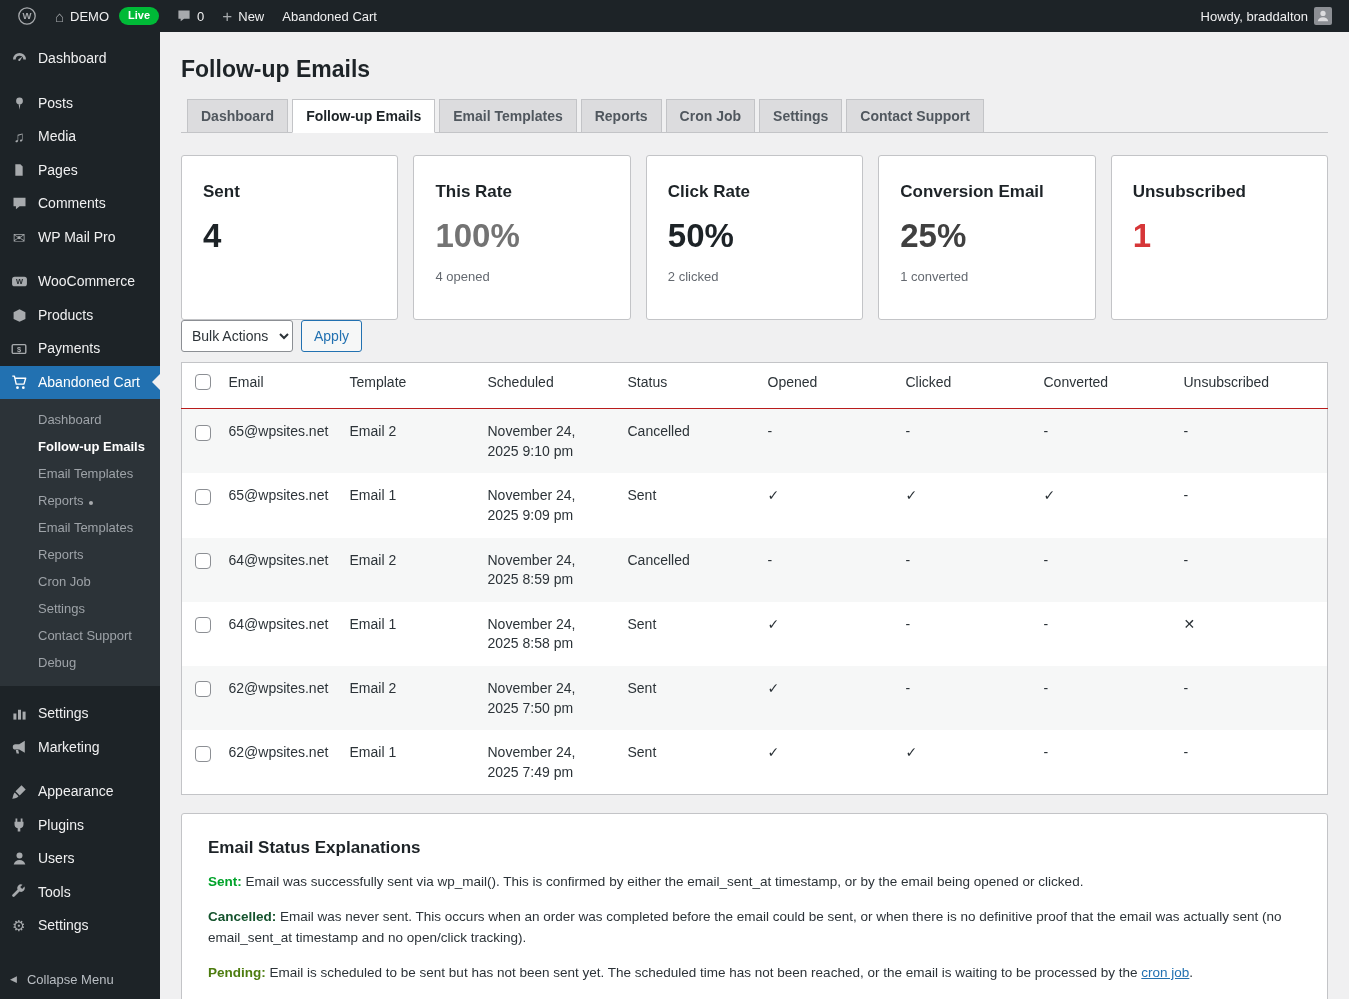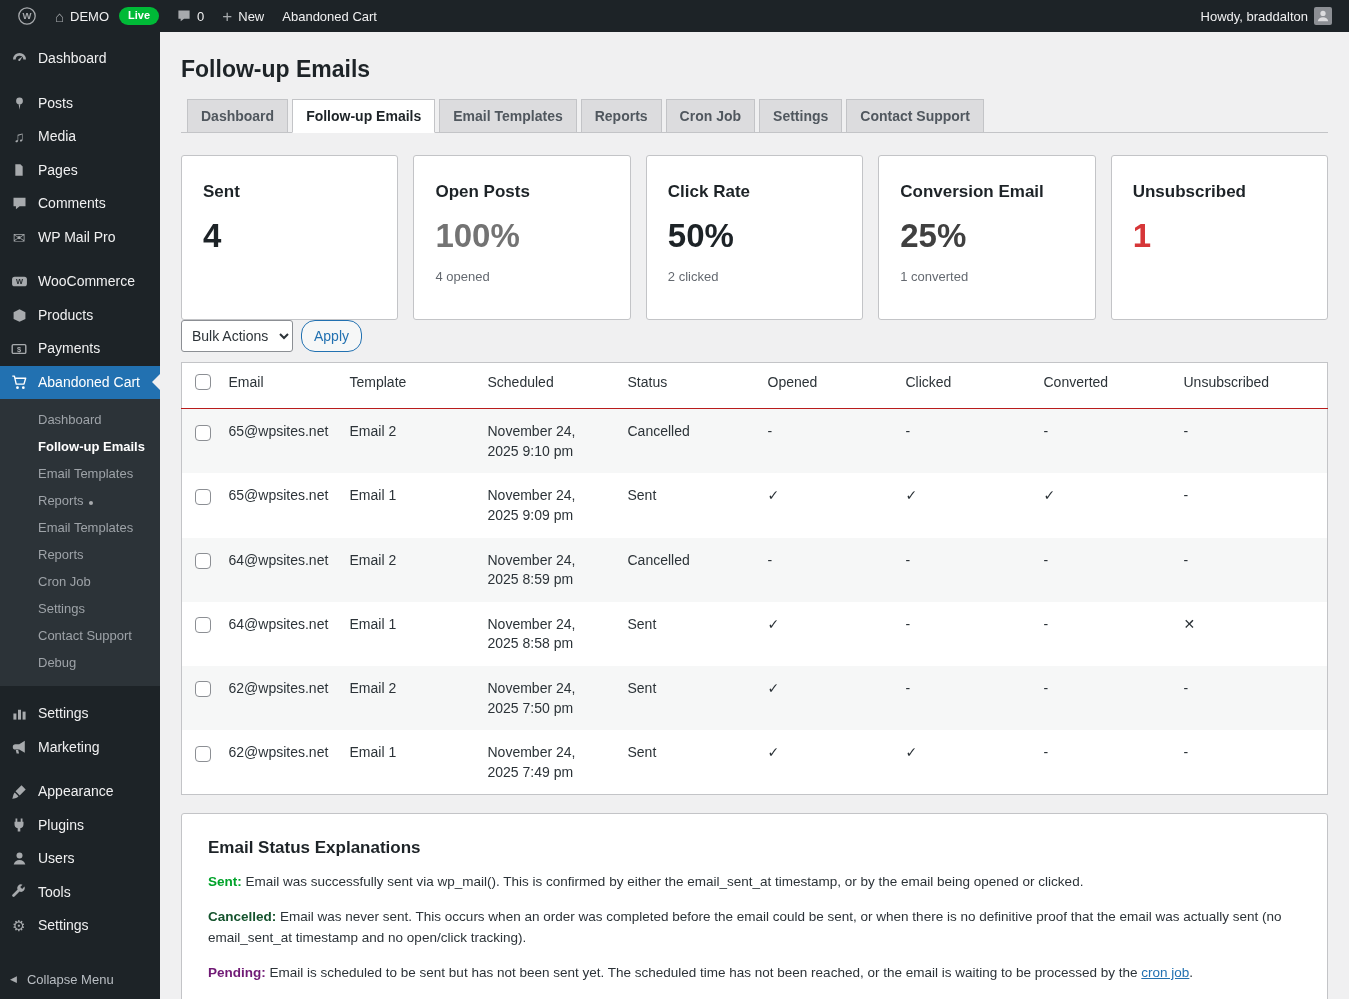--- a/index.html
+++ b/index.html
@@ -45,21 +45,21 @@
   .nav-tab.active{background:#fff;color:#1d2327;border-bottom-color:#fff}
 
   .stats{display:flex;gap:15px;margin-top:22px}
   .stat-card{flex:1;background:#fff;border:1px solid #c3c4c7;border-radius:3px;padding:26px 21px;height:165px}
   .stat-label{font-size:17px;font-weight:700;color:#1d2327}
   .stat-value{font-size:33px;font-weight:700;margin-top:15px}
   .stat-sub{margin-top:14px;color:#646970;font-size:13px}
 
   .bulk-row{display:flex;gap:8px;align-items:center}
   .bulk-select{height:32px;border:1px solid #8c8f94;border-radius:3px;background:#fff;font-size:14px;padding:0 6px;color:#2c3338;font-family:inherit;cursor:pointer}
-  .apply-btn{height:32px;padding:0 12px;border:1px solid #2271b1;color:#2271b1;background:#f6f7f7;border-radius:14px;font-size:14px;cursor:pointer;font-family:inherit}
+  .apply-btn{height:32px;padding:0 12px;border:1px solid #2271b1;color:#2271b1;background:#f6f7f7;border-radius:3px;font-size:14px;cursor:pointer;font-family:inherit}
 
   .list-table{width:100%;border-collapse:collapse;background:#fff;border:1px solid #c3c4c7;margin-top:10px;font-size:14px;table-layout:fixed}
   .list-table th{text-align:left;font-weight:400;padding:10px 10px 18px;color:#2c3338;border-bottom:1px solid #b91c1c;background:#fff}
   .list-table td{padding:13px 10px 12px;vertical-align:top;color:#2c3338;line-height:1.4}
   .list-table tr.striped{background:#f6f7f7}
   .cb-col{width:37px;padding-left:13px !important}
   .cb{appearance:none;-webkit-appearance:none;width:16px;height:16px;border:1px solid #8c8f94;border-radius:4px;background:#fff;cursor:pointer;display:inline-block;vertical-align:middle}
   .sched{display:inline-block;max-width:100px}
   .status-sent{color:#00a32a}
   .status-cancelled{color:#a7aaad}
@@ -332,21 +332,21 @@
         <div class="nav-tab">Contact Support</div>
       </div>
 
     <div class="stats">
         <div class="stat-card">
     <div class="stat-label">Sent</div>
     <div class="stat-value" style="color: rgb(29, 35, 39);">4</div>
 
   </div>
         <div class="stat-card">
-    <div class="stat-label">Open Posts</div>
+    <div class="stat-label">This Rate</div>
     <div class="stat-value" style="color: #737373;">100%</div>
     <div class="stat-sub">4 opened</div>
   </div>
         <div class="stat-card">
     <div class="stat-label">Click Rate</div>
     <div class="stat-value" style="color: rgb(29, 35, 39);">50%</div>
     <div class="stat-sub">2 clicked</div>
   </div>
         <div class="stat-card">
     <div class="stat-label">Conversion Email</div>
@@ -465,19 +465,19 @@
     <div class="explain-card">
       <div class="explain-title">Email Status Explanations</div>
       <div>
           <p class="explain-p">
     <span class="explain-term" style="color: rgb(0, 163, 42);">Sent:</span> <span class="explain-text">Email was successfully sent via wp_mail(). This is confirmed by either the email_sent_at timestamp, or by the email being opened or clicked.</span>
   </p>
           <p class="explain-p">
     <span class="explain-term" style="color: #14532d;">Cancelled:</span> <span class="explain-text">Email was never sent. This occurs when an order was completed before the email could be sent, or when there is no definitive proof that the email was actually sent (no email_sent_at timestamp and no open/click tracking).</span>
   </p>
           <p class="explain-p">
-    <span class="explain-term" style="color: #701a75;">Pending:</span> <span class="explain-text">Email is scheduled to be sent but has not been sent yet. The scheduled time has not been reached, or the email is waiting to be processed by the </span><a class="link">cron job</a><span class="explain-after">.</span>
+    <span class="explain-term" style="color: #4d7c0f;">Pending:</span> <span class="explain-text">Email is scheduled to be sent but has not been sent yet. The scheduled time has not been reached, or the email is waiting to be processed by the </span><a class="link">cron job</a><span class="explain-after">.</span>
   </p>
         </div>
     </div>
 
   </div>
 </div>
 
 </body></html>

